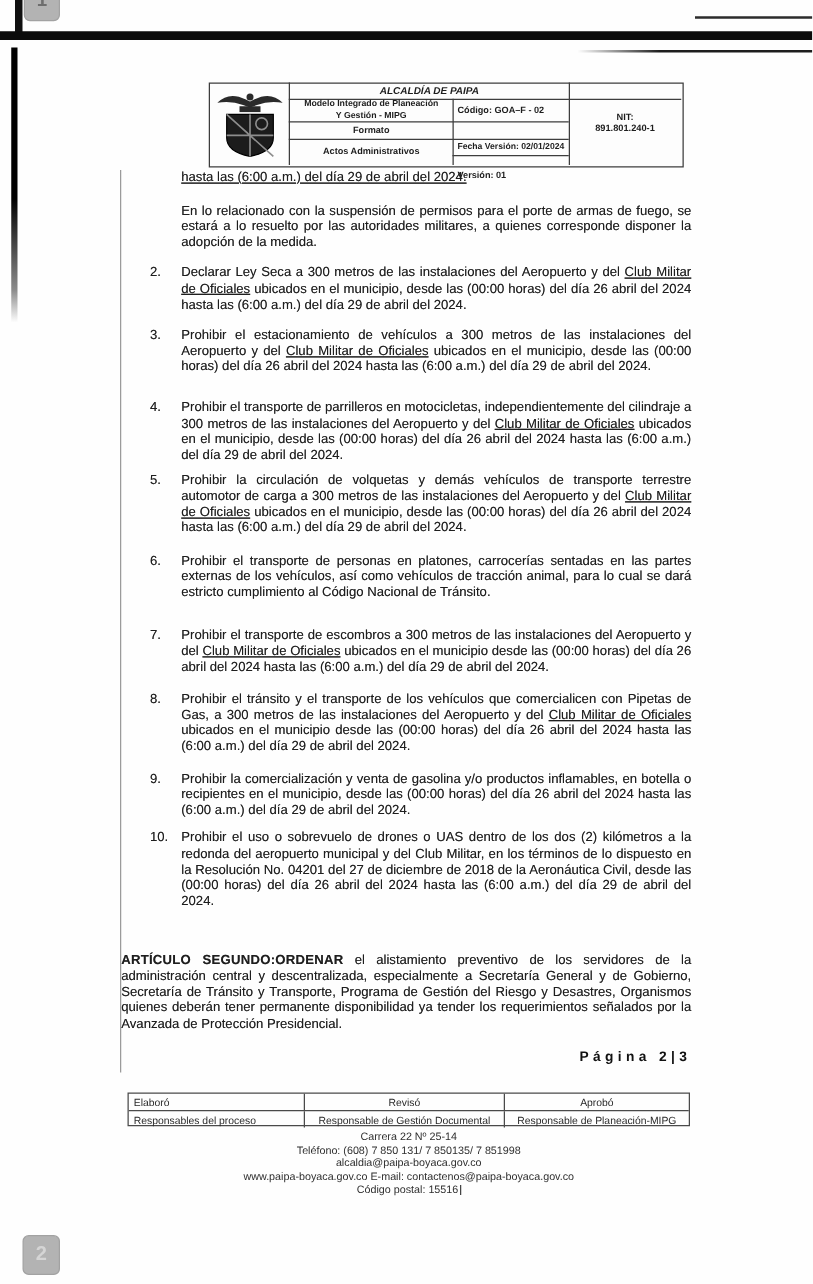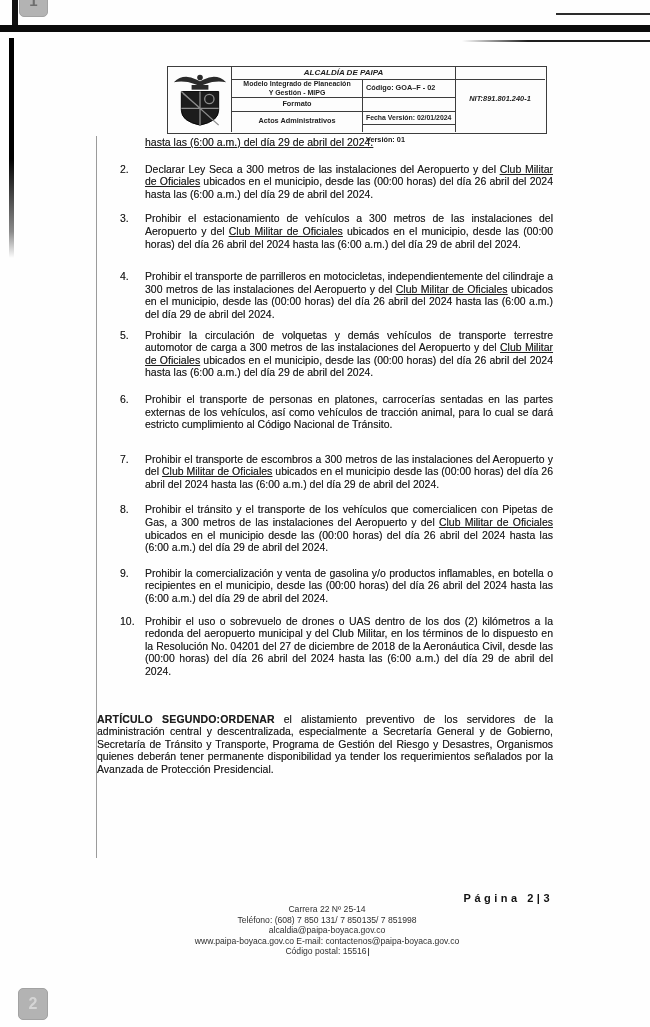--- a/index.html
+++ b/index.html
@@ -47,21 +47,21 @@
   #list .item:nth-child(4){margin-bottom:14px;}
   #list .item:nth-child(5){margin-bottom:22px;}
   #list .item:nth-child(6){margin-bottom:13px;}
   #list .item:nth-child(7){margin-bottom:13px;}
   #list .item:nth-child(8){margin-bottom:10px;}
   .ul{text-decoration:underline;text-underline-offset:1px;}
   .articulo{margin-top:35px;}
   .articulo b{letter-spacing:.2px;}
 
   
-  .pagina{position:absolute;top:892px;left:390px;width:163px;text-align:right;
+  .pagina{position:absolute;top:840px;left:390px;width:163px;text-align:right;
           font-size:11px;font-weight:bold;letter-spacing:3.5px;color:#111;}
   .ftable{position:absolute;left:102px;top:874px;width:450px;height:27px;
           border:1px solid #4a4a4a;box-sizing:border-box;font-size:8.3px;color:#2a2a2a;}
   .ftable .frow{display:flex;height:13px;}
   .ftable .frow:first-child{border-bottom:1px solid #4a4a4a;}
   .fcell{box-sizing:border-box;display:flex;align-items:center;}
   .fc1{width:141px;padding-left:4px;border-right:1px solid #4a4a4a;}
   .fc2{width:160px;justify-content:center;border-right:1px solid #4a4a4a;}
   .fc3{flex:1;justify-content:center;}
   .contact{position:absolute;left:102px;top:904px;width:450px;text-align:center;
@@ -106,27 +106,28 @@
   <div class="cell" style="left:232px;top:67px;width:223px;height:12px;font-size:8px;font-style:italic;">ALCALDÍA DE PAIPA</div>
   <div class="cell" style="left:232px;top:80px;width:130px;height:17px;font-size:7px;flex-direction:column;">
     <span>Modelo Integrado de Planeación</span>
     <span>Y Gestión - MIPG</span>
   </div>
   <div class="cell left" style="left:363px;top:80px;width:92px;height:17px;font-size:7.3px;">Código: GOA–F - 02</div>
   <div class="cell" style="left:232px;top:98px;width:130px;height:13px;font-size:7.3px;">Formato</div>
   <div class="cell left" style="left:363px;top:98px;width:92px;height:13px;font-size:7.3px;margin-top:36px;">Versión: 01</div>
   <div class="cell" style="left:232px;top:112px;width:130px;height:19px;font-size:7.3px;">Actos Administrativos</div>
   <div class="cell left" style="left:363px;top:112px;width:92px;height:12px;font-size:6.9px;">Fecha Versión: 02/01/2024</div>
-  <div class="cell" style="left:456px;top:67px;width:88px;height:64px;font-size:7.4px;flex-direction:row;font-style:italic;">
+  <div class="cell" style="left:456px;top:67px;width:88px;height:64px;font-size:7.4px;flex-direction:column;">
     <span>NIT:</span>
     <span>891.801.240-1</span>
   </div>
 
   <div class="body-text">
     <div class="indent intro">hasta las (6:00 a.m.) del día 29 de abril del 2024.</div>
+    <div class="indent para">En lo relacionado con la suspensión de permisos para el porte de armas de fuego, se estará a lo resuelto por las autoridades militares, a quienes corresponde disponer la adopción de la medida.</div>
 
     <div id="list">
       <div class="item">
         <span class="num">2.</span>
         <span class="txt"><span>Declarar Ley Seca a 300 metros de las instalaciones del Aeropuerto y del </span><span class="ul">Club Militar de Oficiales</span><span> ubicados en el municipio, desde las (00:00 horas) del día 26 abril del 2024 hasta las (6:00 a.m.) del día 29 de abril del 2024.</span></span>
       </div>
       <div class="item">
         <span class="num">3.</span>
         <span class="txt"><span>Prohibir el estacionamiento de vehículos a 300 metros de las instalaciones del Aeropuerto y del </span><span class="ul">Club Militar de Oficiales</span><span> ubicados en el municipio, desde las (00:00 horas) del día 26 abril del 2024 hasta las (6:00 a.m.) del día 29 de abril del 2024.</span></span>
       </div>
@@ -160,20 +161,32 @@
       </div>
     </div>
 
     <div class="articulo">
       <b>ARTÍCULO SEGUNDO:ORDENAR</b><span> el alistamiento preventivo de los servidores de la administración central y descentralizada, especialmente a Secretaría General y de Gobierno, Secretaría de Tránsito y Transporte, Programa de Gestión del Riesgo y Desastres, Organismos quienes deberán tener permanente disponibilidad ya tender los requerimientos señalados por la Avanzada de Protección Presidencial.</span>
     </div>
   </div>
 
   <div class="pagina">Página 2|3</div>
 
+  <div class="ftable">
+    <div class="frow">
+      <div class="fcell fc1">Elaboró</div>
+      <div class="fcell fc2">Revisó</div>
+      <div class="fcell fc3">Aprobó</div>
+    </div>
+    <div class="frow">
+      <div class="fcell fc1">Responsables del proceso</div>
+      <div class="fcell fc2">Responsable de Gestión Documental</div>
+      <div class="fcell fc3">Responsable de Planeación-MIPG</div>
+    </div>
+  </div>
 
   <div class="contact">
     <div>Carrera 22 Nº 25-14</div>
     <div>Teléfono: (608) 7 850 131/ 7 850135/ 7 851998</div>
     <div>alcaldia@paipa-boyaca.gov.co</div>
     <div>www.paipa-boyaca.gov.co E-mail: contactenos@paipa-boyaca.gov.co</div>
     <div><span>Código postal: 15516</span><span class="cursor-mark"></span></div>
   </div>
 
 </div>

